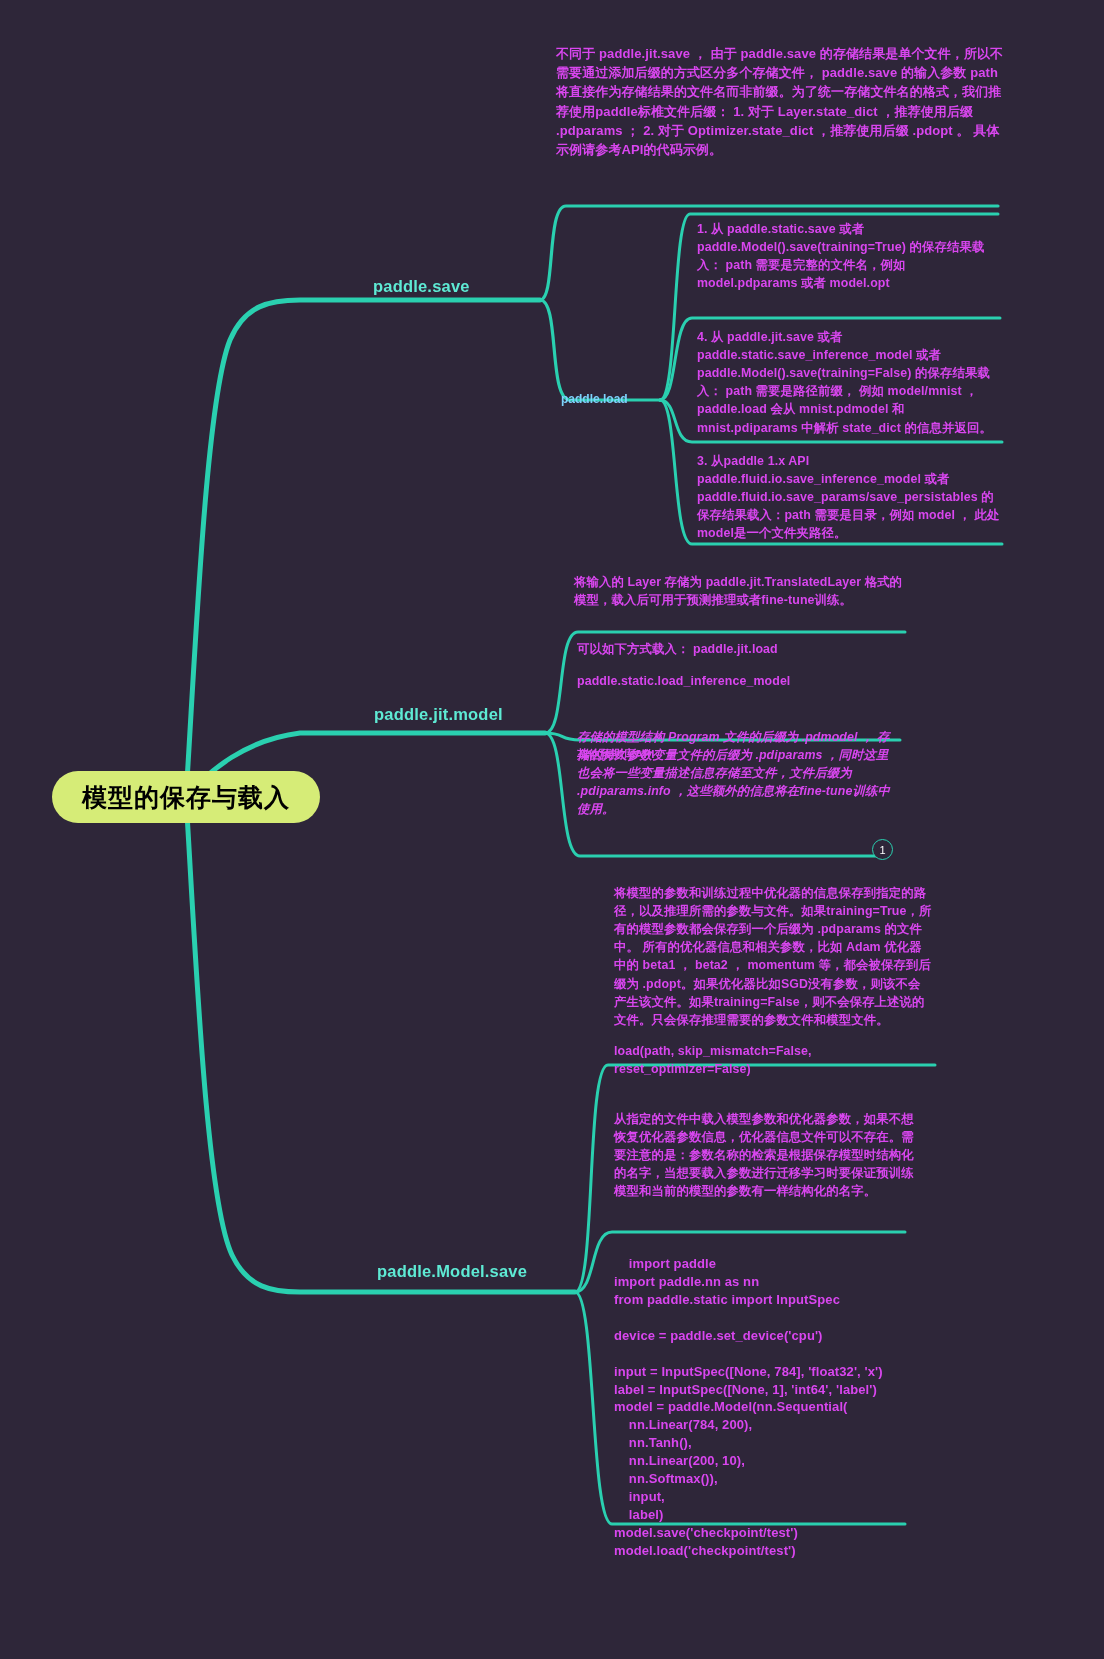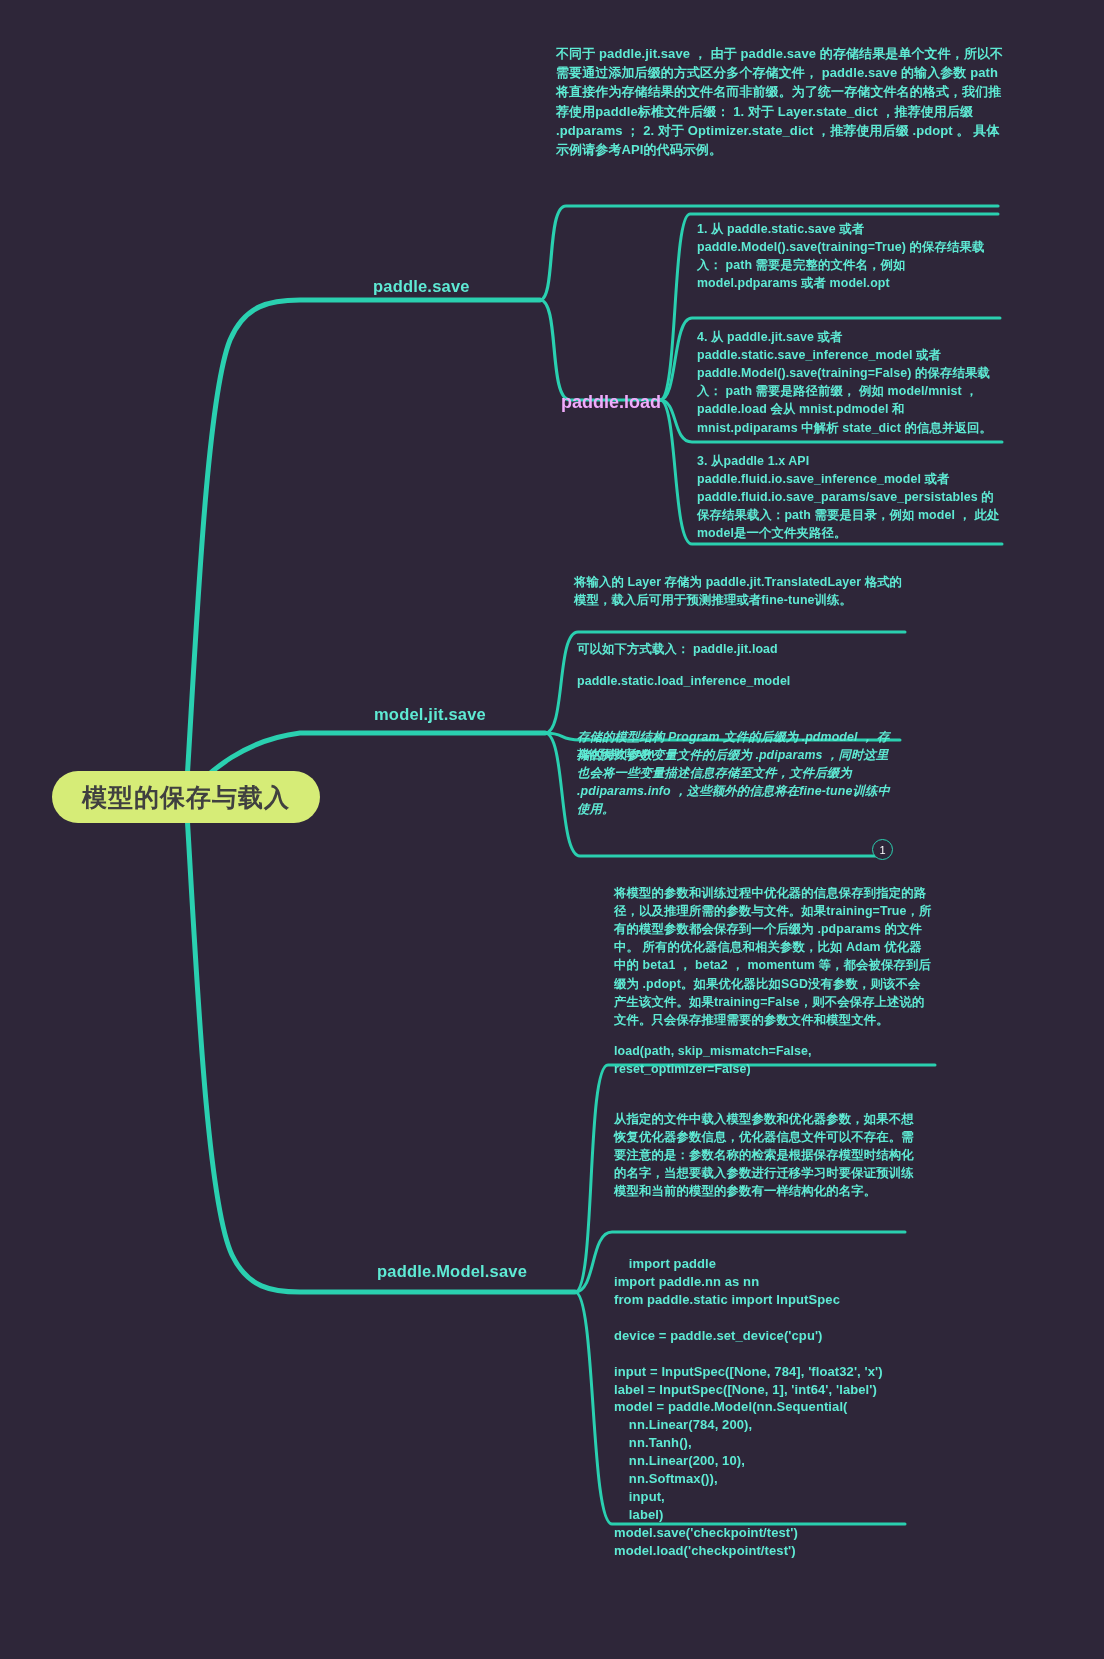--- a/index.html
+++ b/index.html
@@ -13,37 +13,37 @@
   #canvas{position:absolute;inset:0;width:1104px;height:1659px;}
   svg#links{position:absolute;left:0;top:0;width:1104px;height:1659px;pointer-events:none;}
 
   .node{position:absolute;box-sizing:border-box;}
 
   
   .root{
     left:52px;top:771px;width:268px;height:52px;
     background:#d6ec77;border-radius:26px;
     display:flex;align-items:center;justify-content:center;
-    color:#404040;font-size:25px;font-weight:700;letter-spacing:1px;
+    color:#000000;font-size:25px;font-weight:700;letter-spacing:1px;
   }
 
   
   .branch-title{
     color:#5eead4;font-size:16.5px;font-weight:700;
     white-space:nowrap;letter-spacing:.2px;
   }
 
   
   .sub-title{
-    color:#f0abfc;font-size:18px;font-weight:700;white-space:nowrap;
+    color:#7dd3fc;font-size:12px;font-weight:700;white-space:nowrap;
   }
 
   
   .leaf{
-    color:#5eead4;
+    color:#d946ef;
     font-size:13px;
     line-height:1.48;
     font-weight:700;
     letter-spacing:.1px;
   }
   .leaf.small{font-size:12.4px;line-height:1.46;}
   .leaf.code{font-size:13px;line-height:1.38;white-space:pre;font-weight:700;}
 
   .badge{
     position:absolute;
@@ -117,21 +117,21 @@
 
   <div class="node leaf small" style="left:697px;top:328px;width:302px;">
     <span> 4. 从 paddle.jit.save 或者 paddle.static.save_inference_model 或者 paddle.Model().save(training=False) 的保存结果载入： path 需要是路径前缀， 例如 model/mnist ， paddle.load 会从 mnist.pdmodel 和 mnist.pdiparams 中解析 state_dict 的信息并返回。</span>
   </div>
 
   <div class="node leaf small" style="left:697px;top:452px;width:304px;">
     <span> 3. 从paddle 1.x API paddle.fluid.io.save_inference_model 或者 paddle.fluid.io.save_params/save_persistables 的保存结果载入：path 需要是目录，例如 model ， 此处model是一个文件夹路径。</span>
   </div>
 
   <div class="node branch-title" style="left:374px;top:705px;">
-    <span>model.jit.save</span>
+    <span>paddle.jit.model</span>
   </div>
 
   <div class="node leaf small" style="left:574px;top:573px;width:330px;">
     <span>将输入的 Layer 存储为 paddle.jit.TranslatedLayer 格式的模型，载入后可用于预测推理或者fine-tune训练。</span>
   </div>
 
   <div class="node leaf small" style="left:577px;top:640px;width:330px;">
     <span>可以如下方式载入： paddle.jit.load</span>
   </div>
 

